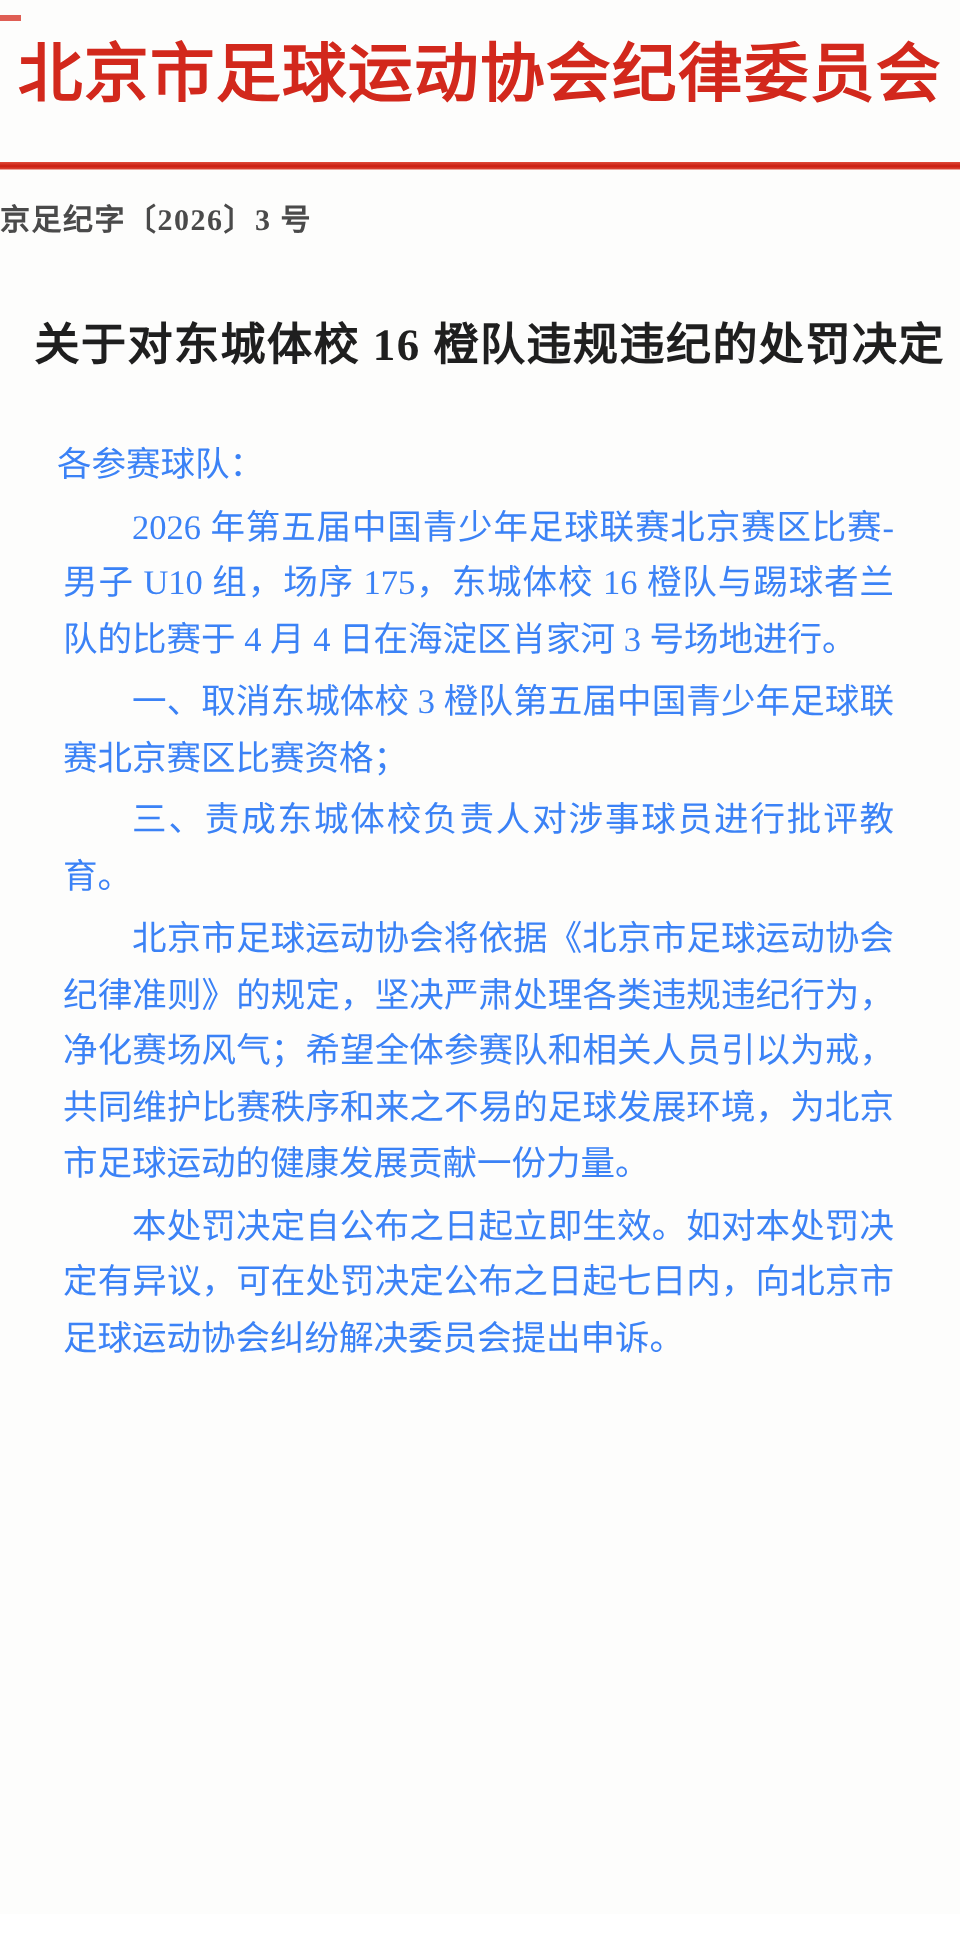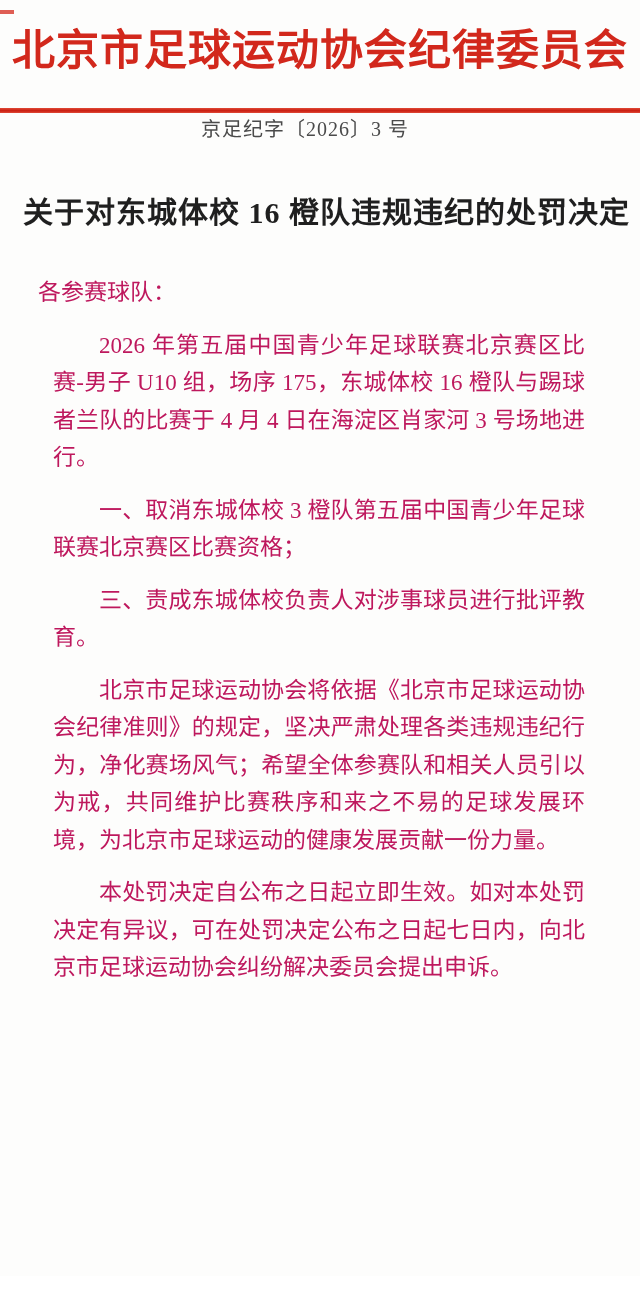--- a/index.html
+++ b/index.html
@@ -34,46 +34,48 @@
     line-height: 58px;
     white-space: nowrap;
   }
   .red-rule {
     margin-top: 28px;
     width: 640px;
     height: 5px;
     background: linear-gradient(#e04a38, #c91d10 55%, #e04a38);
   }
   .doc-number {
+    margin-top: 17px;
     padding-right: 30px;
-    text-align: center;
+    text-align: left;
     font-size: 20px;
     color: #4a4a4a;
     letter-spacing: 1px;
+    font-weight: bold;
   }
   .doc-title {
     margin-top: 46px;
     text-align: center;
     font-size: 30px;
     font-weight: bold;
     color: #1f1f1f;
     letter-spacing: 1px;
     white-space: nowrap;
     padding-left: 13px;
   }
   .body-text {
     margin: 42px 40px 0 38px;
     font-size: 23px;
     line-height: 37.5px;
     text-align: justify;
     text-justify: inter-ideograph;
-    color: #be185d;
+    color: #3b82f6;
   }
   .salutation { margin: 0 0 0 0; }
-  .body-text p { margin: 15px; text-indent: 2em; }
+  .body-text p { margin: 4px; text-indent: 2em; }
 </style>
 </head>
 <body>
 
 <div class="page">
 
   <div class="artifact-dash"></div>
 
   <div class="masthead">北京市足球运动协会纪律委员会</div>
 

